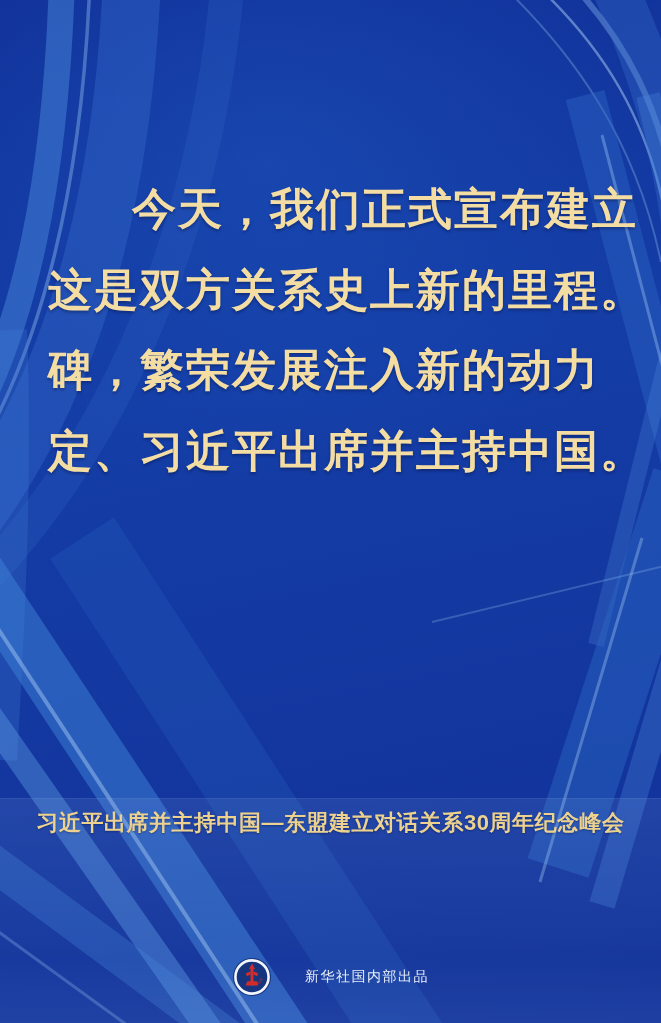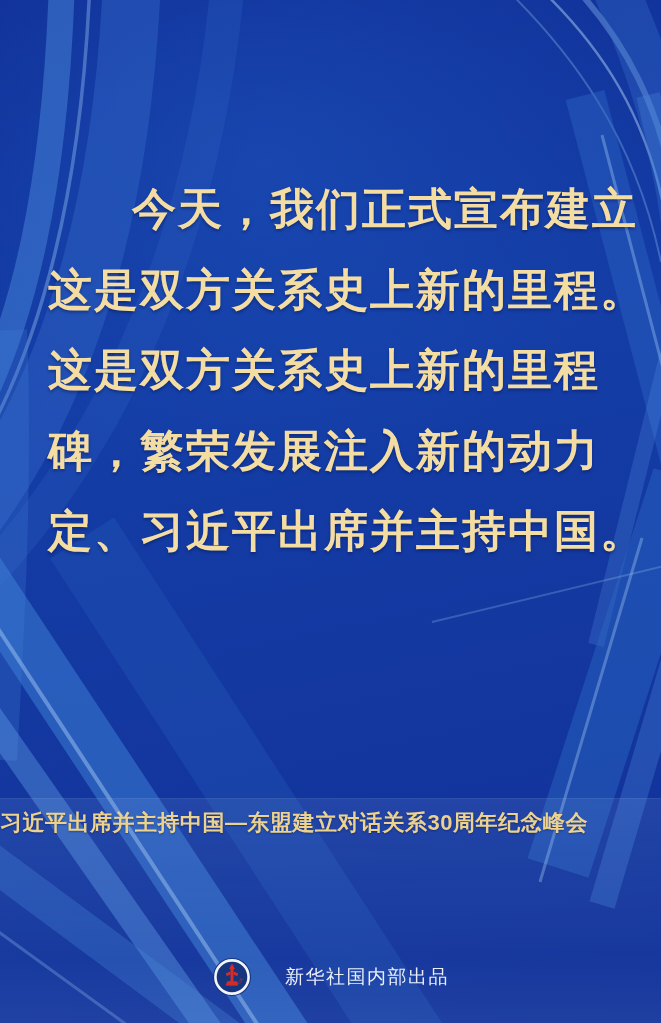--- a/index.html
+++ b/index.html
@@ -24,32 +24,33 @@
     color:var(--quote-gold,#f4dda3);
     font-family:"Liberation Serif","DejaVu Serif",serif;
     font-weight:700;
     font-size:44px;line-height:80.5px;
     letter-spacing:2px;white-space:nowrap;
     text-shadow:0 2px 3px rgba(0,10,50,.35);
   }
   .quote .line.indent{text-indent:84px;}
   .attribution{
     position:absolute;left:0;right:0;top:803px;
+    text-align:center;
     color:var(--attribution-gold,#ecd28e);
     font-weight:700;
     font-size:22px;line-height:40px;
     letter-spacing:.5px;
     text-shadow:0 1px 2px rgba(0,10,50,.35);
   }
   .footer{
     position:absolute;left:0;right:0;top:957px;
     display:flex;justify-content:center;align-items:center;gap:13px;
     color:var(--footer-white,#e9eff8);
   }
-  .footer .publisher{font-size:19px;letter-spacing:1.5px;margin-left:20px;}
+  .footer .publisher{font-size:14px;letter-spacing:1.5px;margin-left:20px;}
   .logo{width:40px;height:40px;display:block;}
 </style>
 </head>
 <body>
 
 <div class="poster">
 
   <svg class="decor" viewBox="0 0 661 1023" aria-hidden="true">
 
     <path d="M62,-20 C56,170 28,330 -42,445" stroke="rgba(72,133,218,0.50)" stroke-width="26" fill="none"></path>
@@ -80,21 +81,20 @@
     <path d="M262,1062 L-62,822" stroke="rgba(70,135,220,0.30)" stroke-width="36" fill="none"></path>
     <path d="M-22,598 L282,1062" stroke="rgba(170,206,246,0.45)" stroke-width="4" fill="none"></path>
     <path d="M178,1062 L-62,888" stroke="rgba(150,195,243,0.30)" stroke-width="3" fill="none"></path>
   </svg>
 
   <div class="attribution-band"></div>
 
   <div class="quote">
     <div class="line indent">今天，我们正式宣布建立</div>
     <div class="line">这是双方关系史上新的里程。</div>
-    <div class="line">这是双方关系史上新的里程</div>
     <div class="line">碑，繁荣发展注入新的动力</div>
     <div class="line">定、习近平出席并主持中国。</div>
   </div>
 
   <div class="attribution">
     <div>习近平出席并主持中国—东盟建立对话关系30周年纪念峰会</div>
   </div>
 
   <div class="footer">
     <svg class="logo" viewBox="0 0 40 40" aria-hidden="true">

